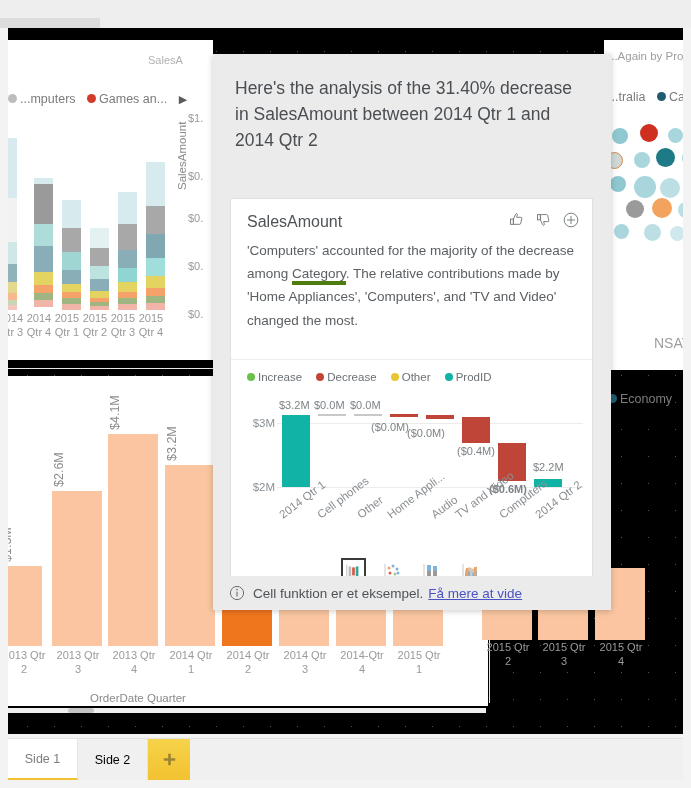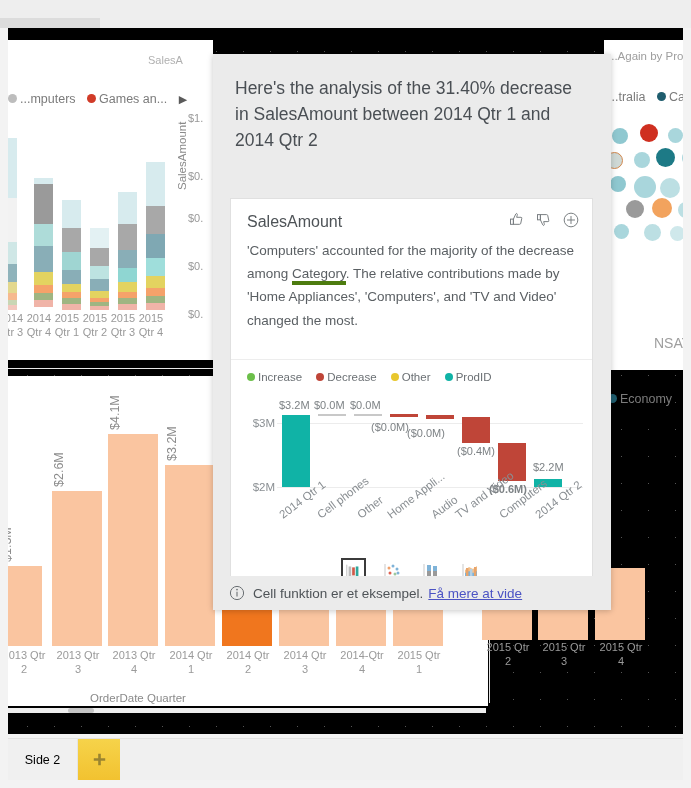--- a/index.html
+++ b/index.html
@@ -611,20 +611,21 @@
           <path d="M8 6.8 L8 11.6" stroke="#6a6f73" stroke-width="1.1"></path>
         </svg>
         <span>Cell funktion er et eksempel.</span>
         <span id="footer-link">Få mere at vide</span>
       </div>
     </div>
 
   </div>
 
   <div id="tabbar">
+    <div class="tab active">Side 1</div>
     <div class="tab">Side 2</div>
     <div id="tab-add">
       <svg width="15" height="15" viewBox="0 0 15 15">
         <path d="M7.5 1.8 L7.5 13.2 M1.8 7.5 L13.2 7.5" stroke="#9a8430" stroke-width="2.6"></path>
       </svg>
     </div>
     <div id="tabbar-rest"></div>
   </div>
 
 </div>

